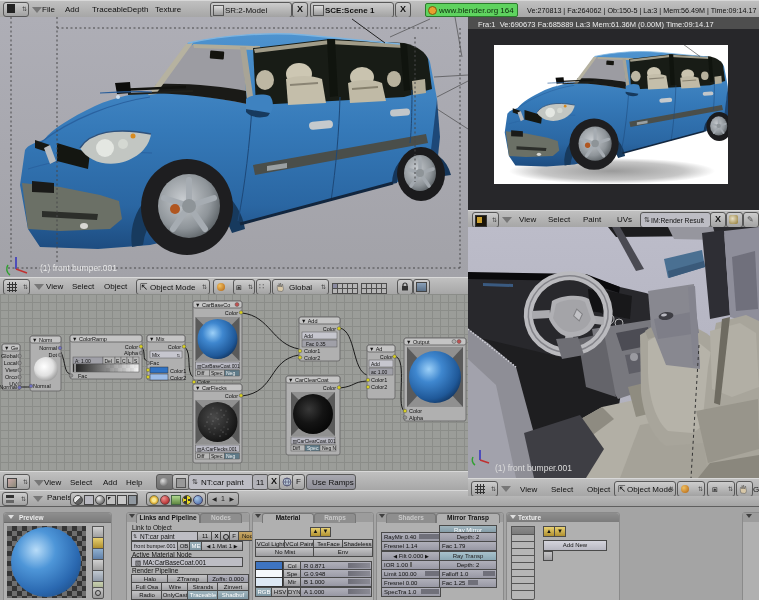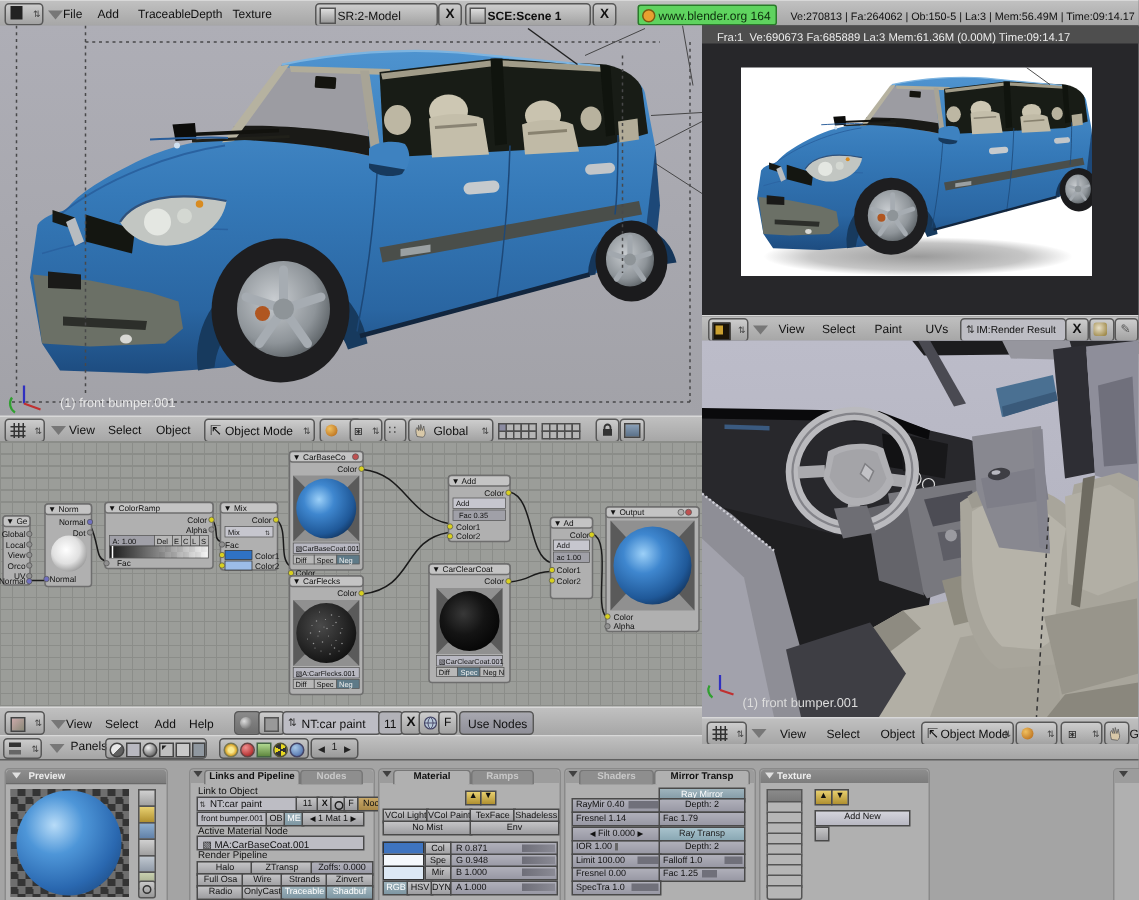--- a/index.html
+++ b/index.html
@@ -580,21 +580,21 @@
       </div>
     <div class="btn" style="left:267px;top:2px;width:12px;height:14px;text-align:center;font-weight:bold;font-size:9px;line-height:13px;">X</div>
     <div class="btn" style="left:279px;top:2px;width:13px;height:14px;">
         <svg width="10" height="10" style="position:absolute;left:2px;top:2px;">
           <circle cx="5" cy="5" r="4" fill="#b8c8d8" stroke="#446" stroke-width="0.8"></circle>
           <path d="M 1,5 L 9,5 M 5,1 A 5.5 5.5 0 0 0 5,9 M 5,1 A 5.5 5.5 0 0 1 5,9" fill="none" stroke="#446" stroke-width="0.6"></path>
         </svg>
       </div>
     <div class="btn" style="left:292px;top:2px;width:11px;height:14px;text-align:center;line-height:13px;">F</div>
     <div class="btn" style="left:306px;top:2px;width:48px;height:14px;background:linear-gradient(#a8a8b0,#8f8f98);">
-        <span class="ddtxt" style="position:absolute;left:5px;top:3px;">Use Nodes</span>
+        <span class="ddtxt" style="position:absolute;left:5px;top:3px;">Use Ramps</span>
       </div>
   </div>
 </div>
 
 <div class="abs" style="left:468px;top:17px;width:291px;height:210px;background:#27272a;">
   <div class="abs" style="left:0;top:0;width:291px;height:12px;background:#4e4e4e;color:#ececec;font-size:7.5px;white-space:nowrap;">
       <span style="position:absolute;left:10px;top:3px;">Fra:1&nbsp; Ve:690673 Fa:685889 La:3 Mem:61.36M (0.00M) Time:09:14.17</span>
     </div>
   <div class="abs" style="left:26px;top:28px;width:234px;height:139px;background:#fff;overflow:hidden;">
     <svg width="234" height="139">

